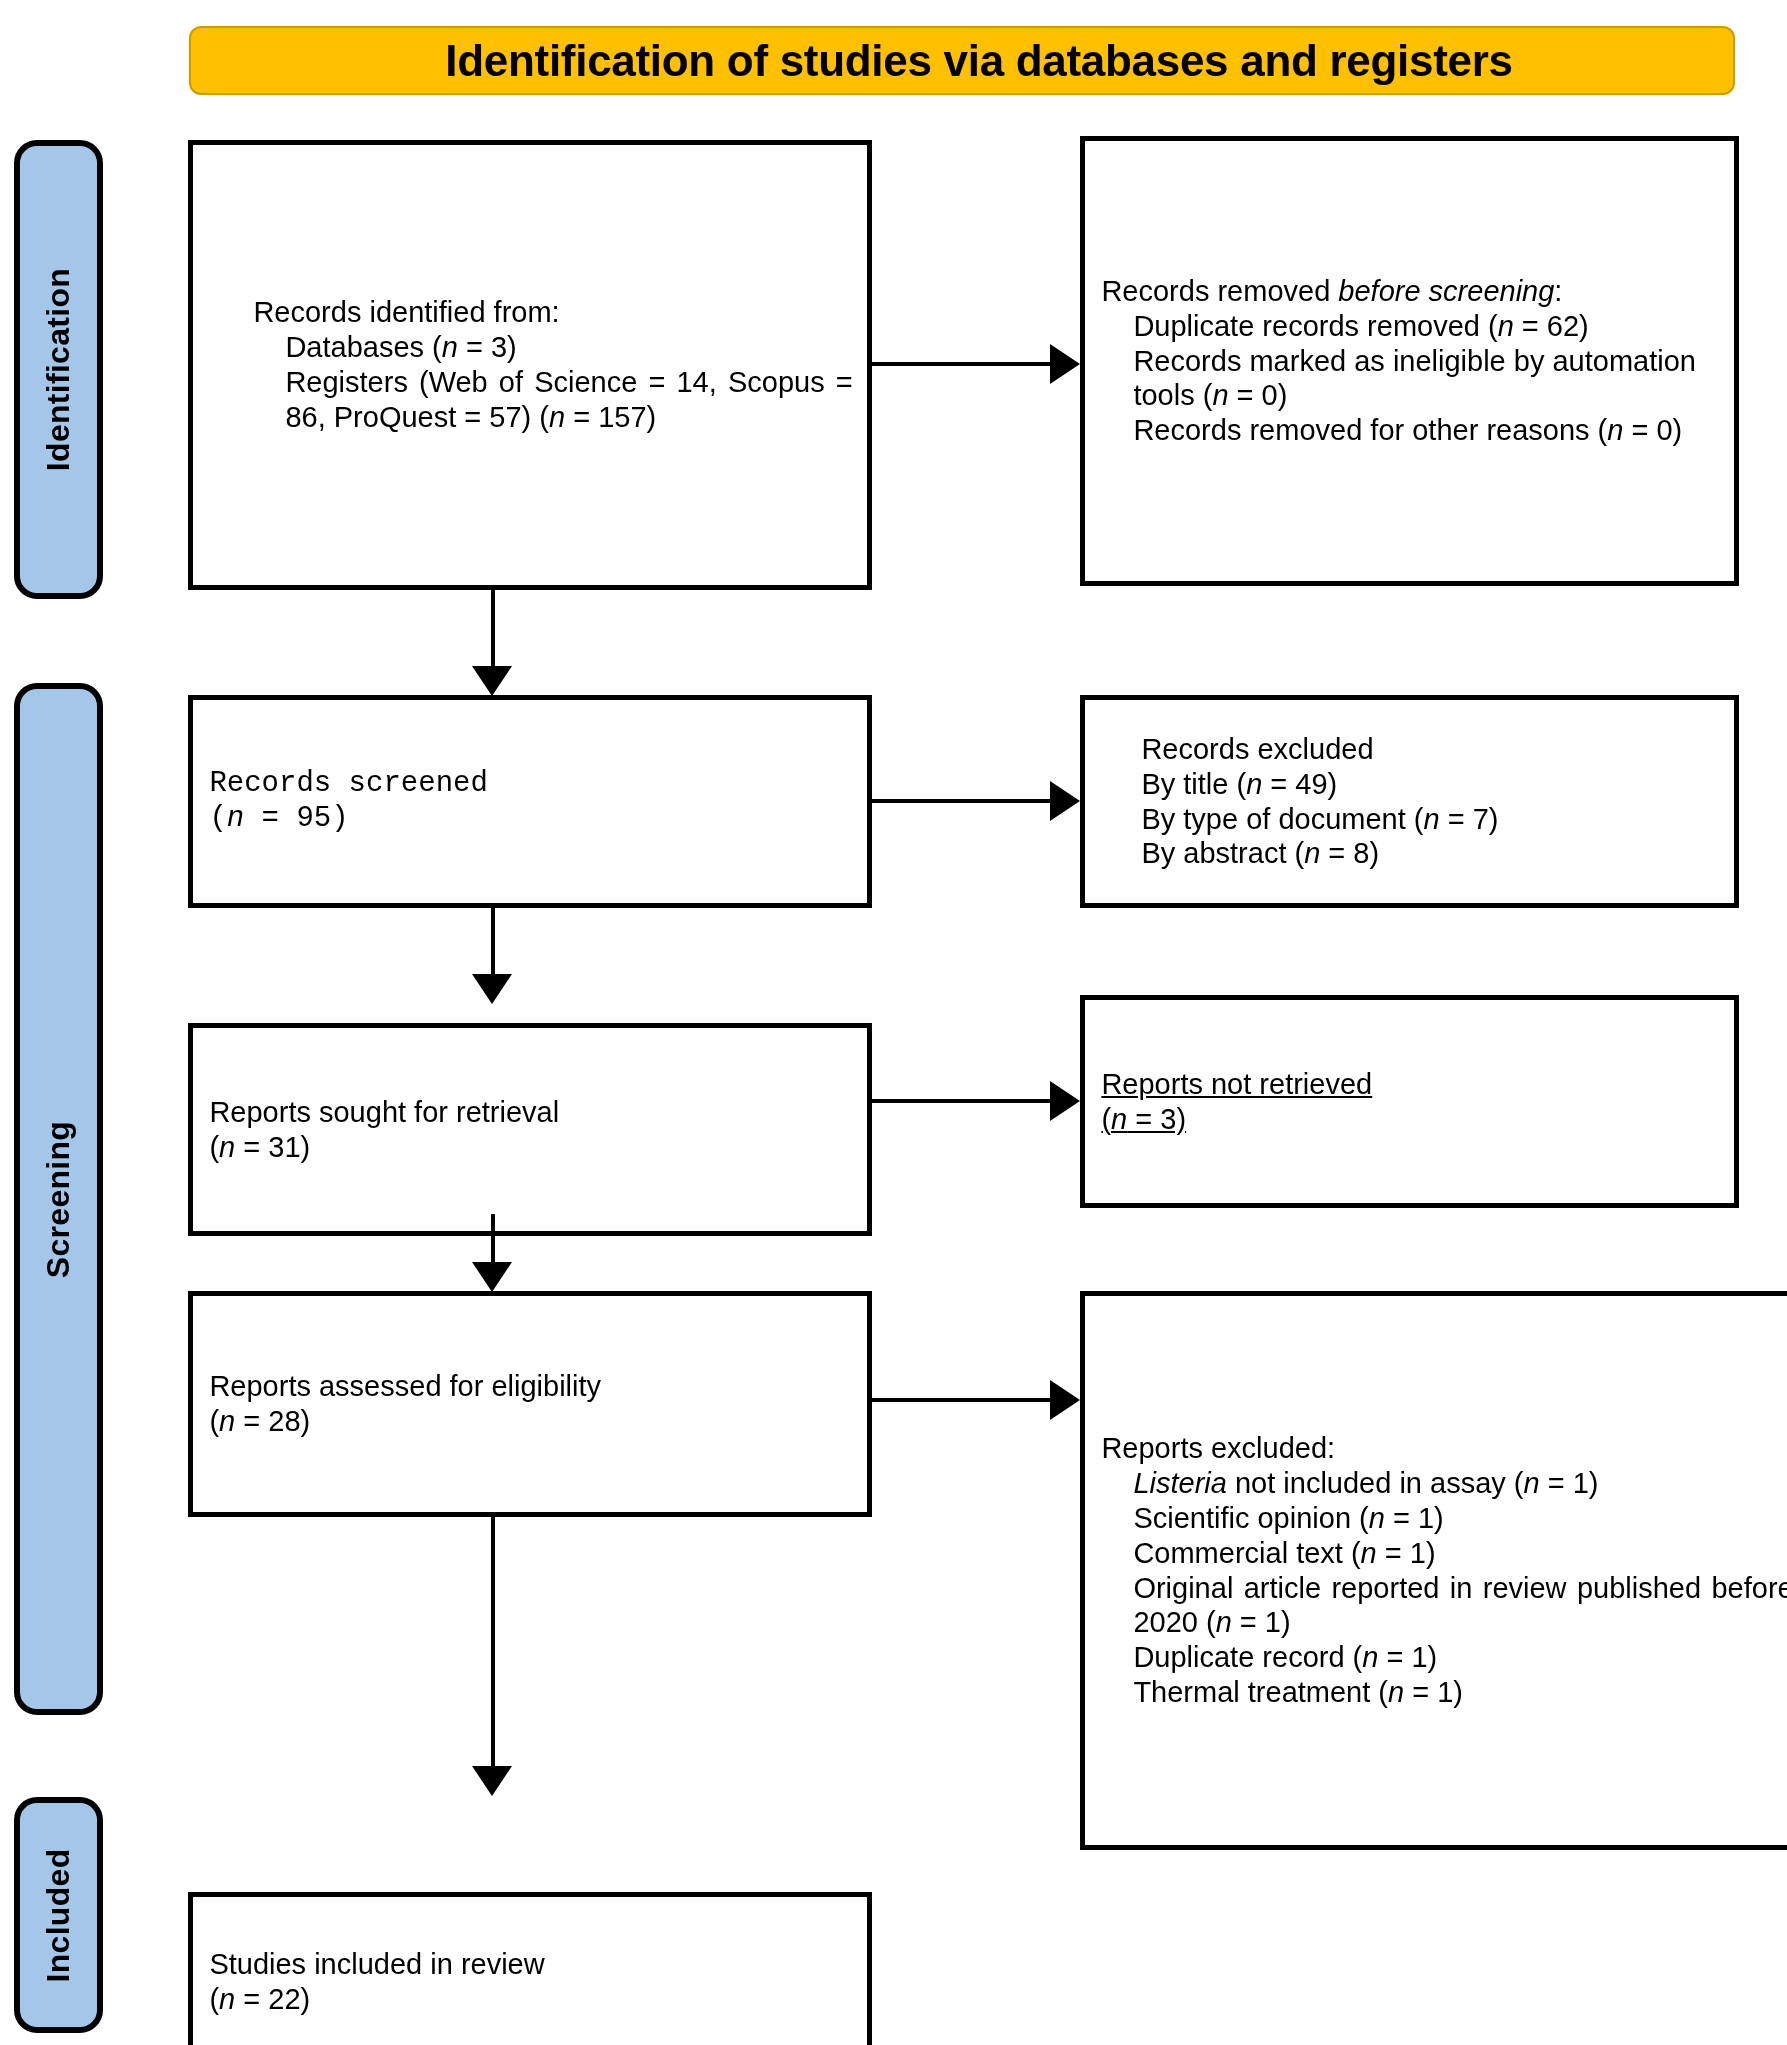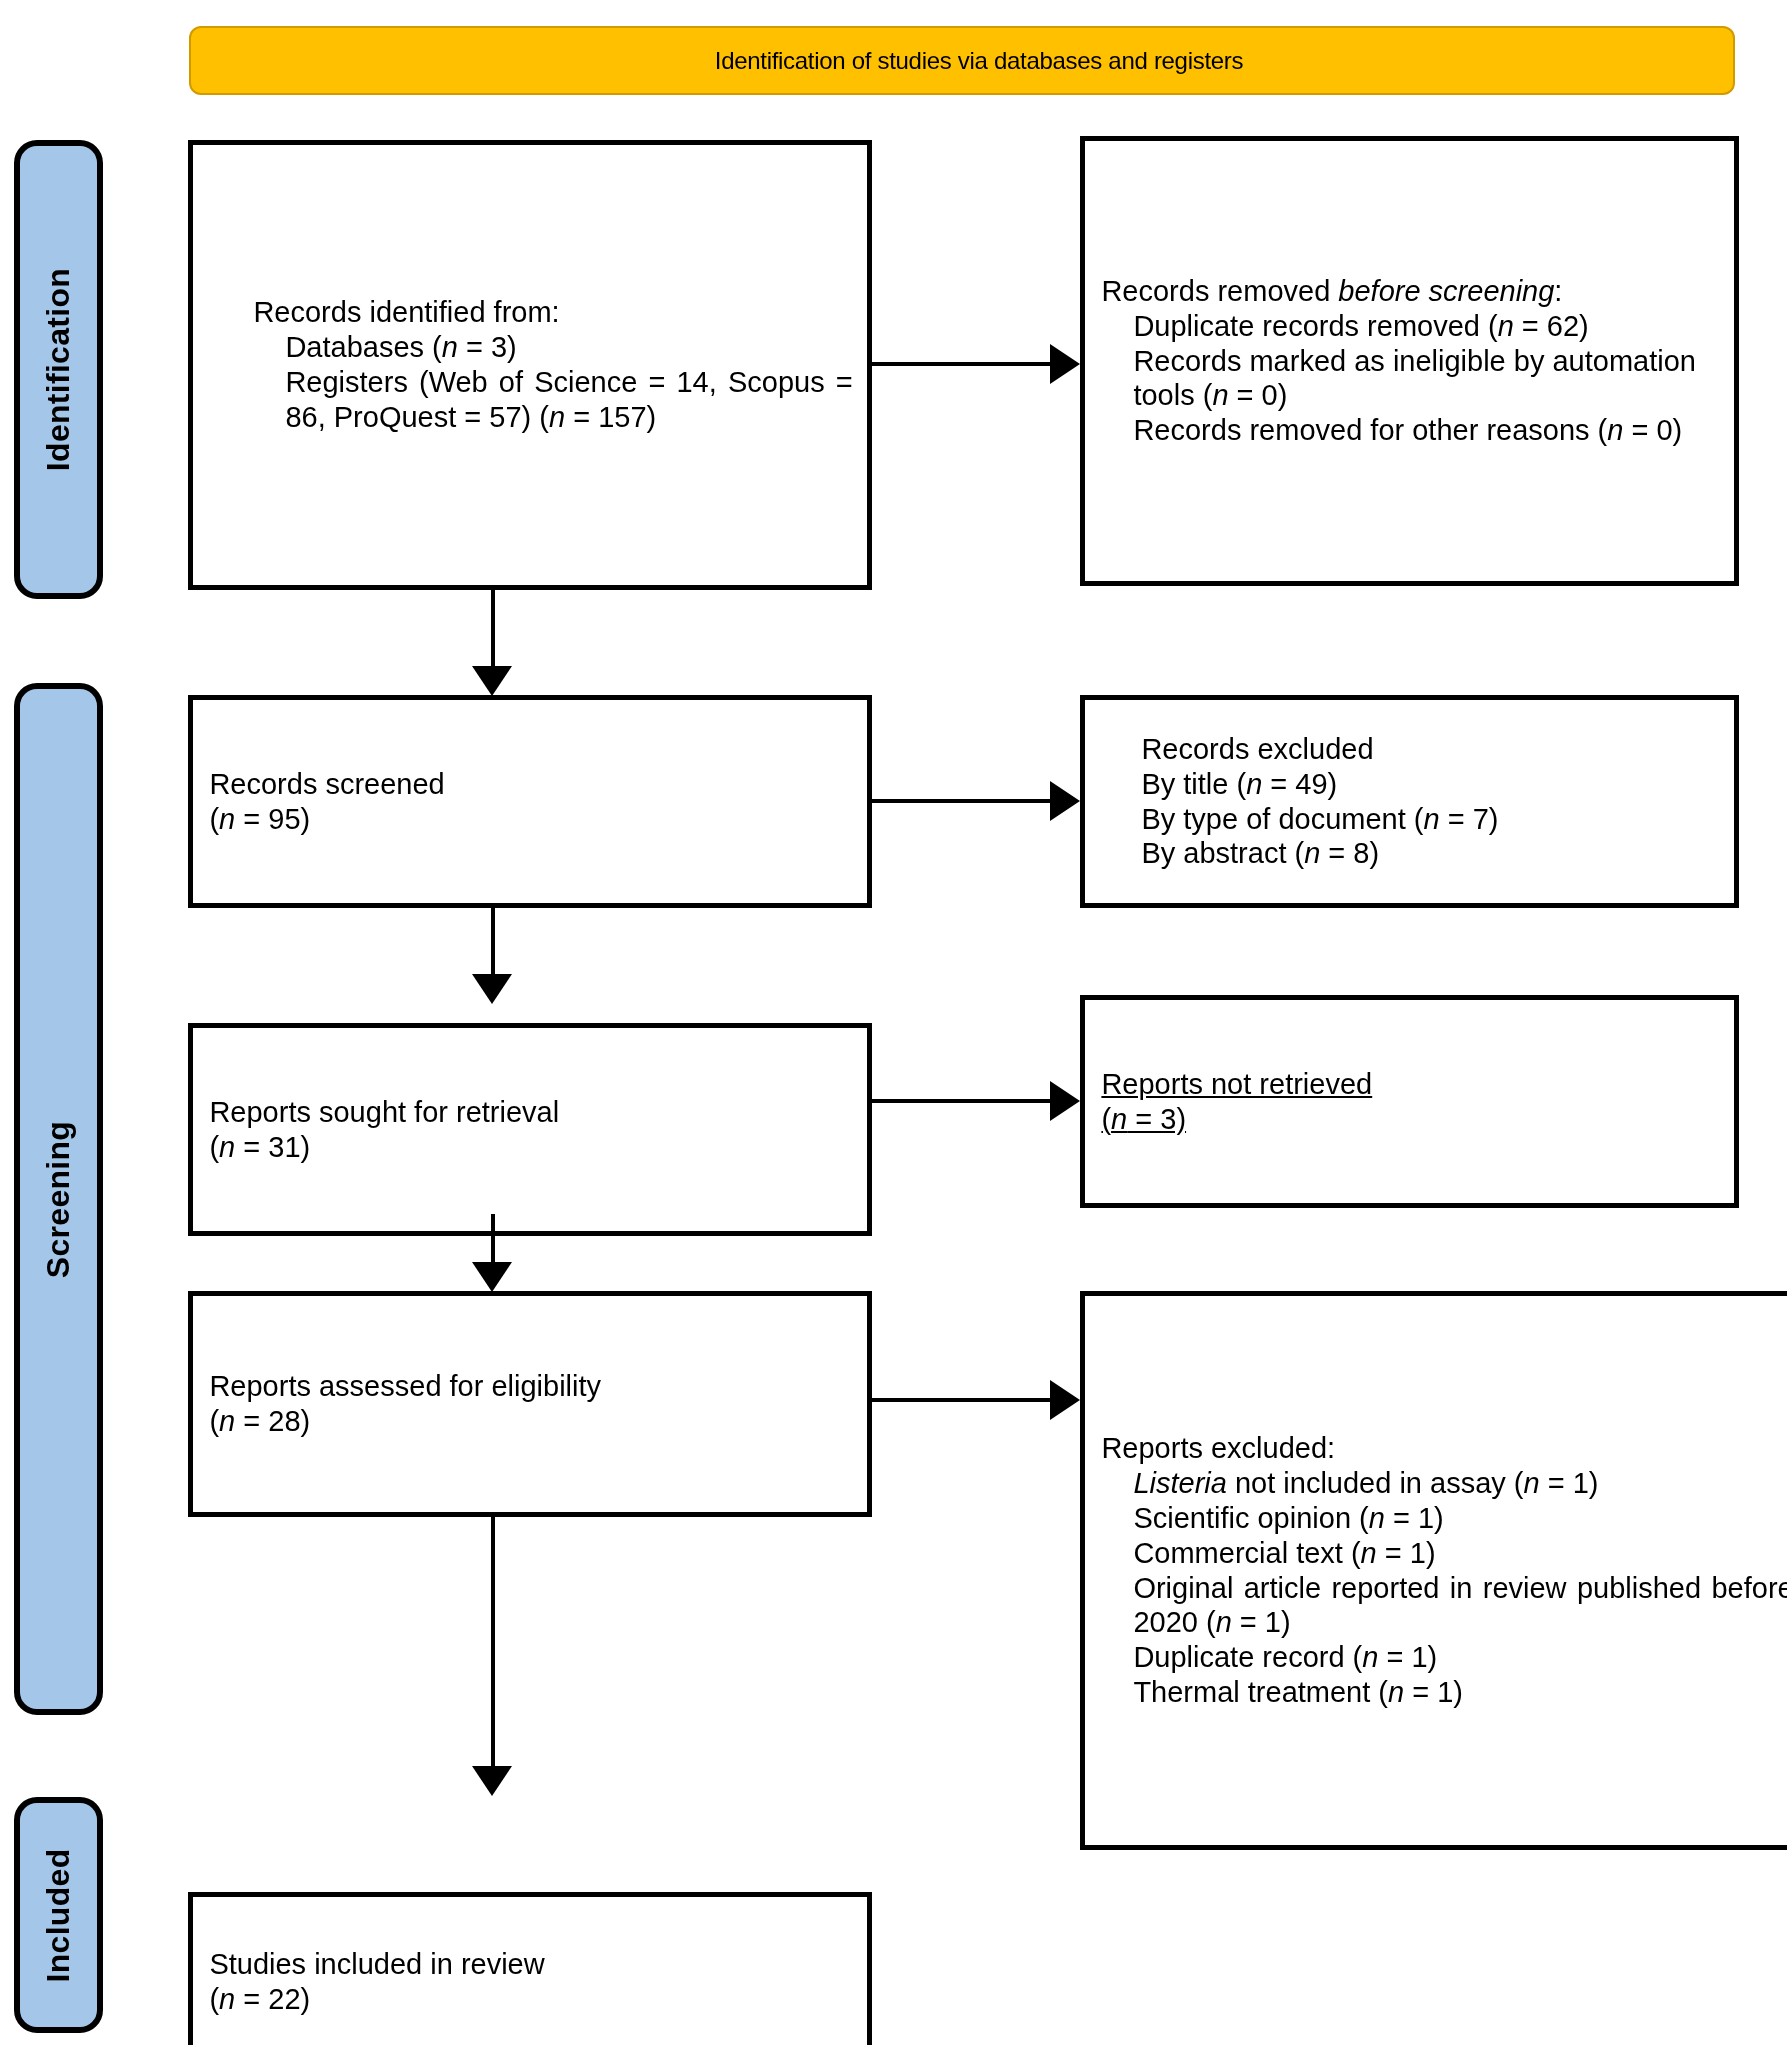--- a/index.html
+++ b/index.html
@@ -28,22 +28,22 @@
     height: 69px;
     background: #FFC000;
     border: 2.2px solid #D19B00;
     border-radius: 12px;
     box-sizing: border-box;
     display: flex;
     align-items: center;
     justify-content: center;
   }
   .banner-text {
-    font-size: 24px;
-    font-weight: normal;
+    font-size: 44px;
+    font-weight: bold;
     color: #000000;
     letter-spacing: -0.3px;
     white-space: nowrap;
     margin-left: 34px;
   }
 
   
   .phase {
     position: absolute;
     background: #A4C7E9;
@@ -86,21 +86,21 @@
     margin: 0;
     text-align: justify;
     text-justify: inter-word;
   }
   .box-body p.nojust { text-align: left; }
   .box-body p.indent { padding-left: 32px; text-indent: 0; }
   .box-body i { font-style: italic; }
 
   
   #box-identified    { left: 188px; top: 140px;  width: 684px; height: 450px; padding-left: 44px; }
-  #box-screened      { left: 188px; top: 695px; width: 684px; height: 213px; }
+  #box-screened      { left: 188px; top: 695px; width: 684px; height: 213px; font-family: Liberation Mono, monospace; }
   #box-sought        { left: 188px; top: 1003px; width: 684px; height: 213px; margin-top: 20px; }
   #box-assessed      { left: 188px; top: 1291px; width: 684px; height: 226px; }
   #box-included      { left: 188px; top: 1892px; width: 684px; height: 180px; }
 
   
   #box-removed       { left: 1080px; top: 136px;  width: 659px; height: 450px; }
   #box-excl-records  { left: 1080px; top: 695px; width: 659px; height: 213px; padding-left: 40px; }
   #box-not-retrieved { left: 1080px; top: 995px; width: 659px; height: 213px; text-decoration: underline; }
   #box-excl-reports  { left: 1080px; top: 1291px; width: 733px; height: 559px; }
 

